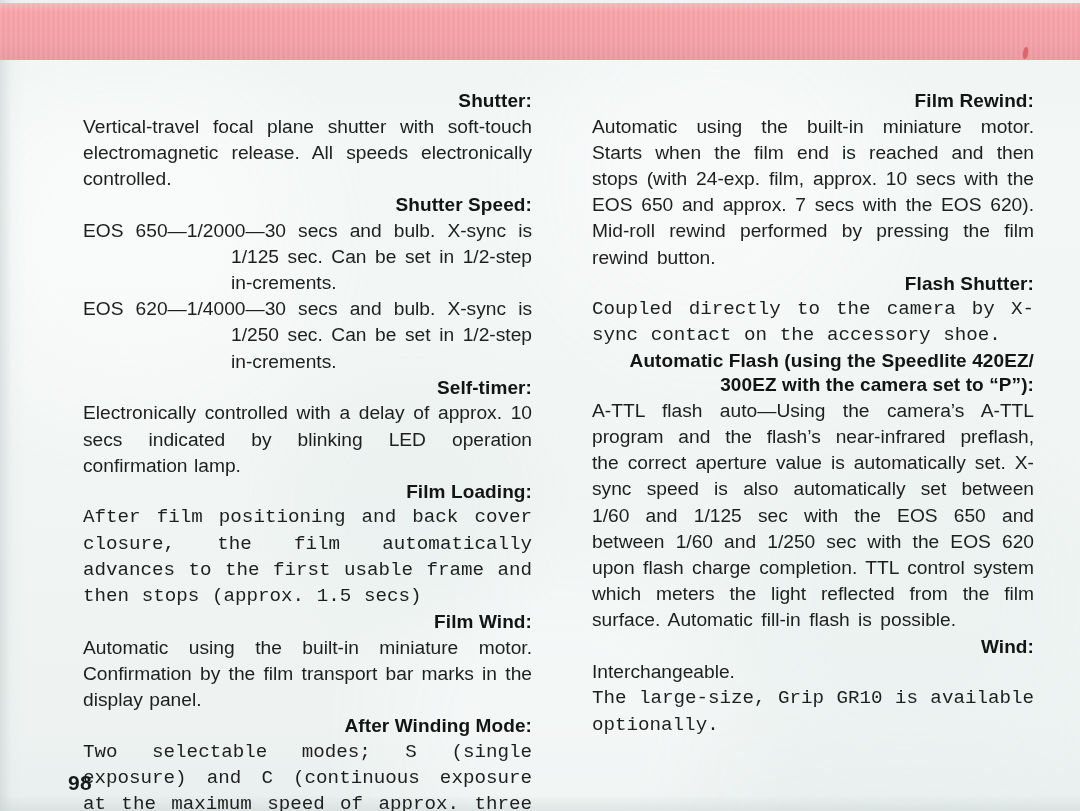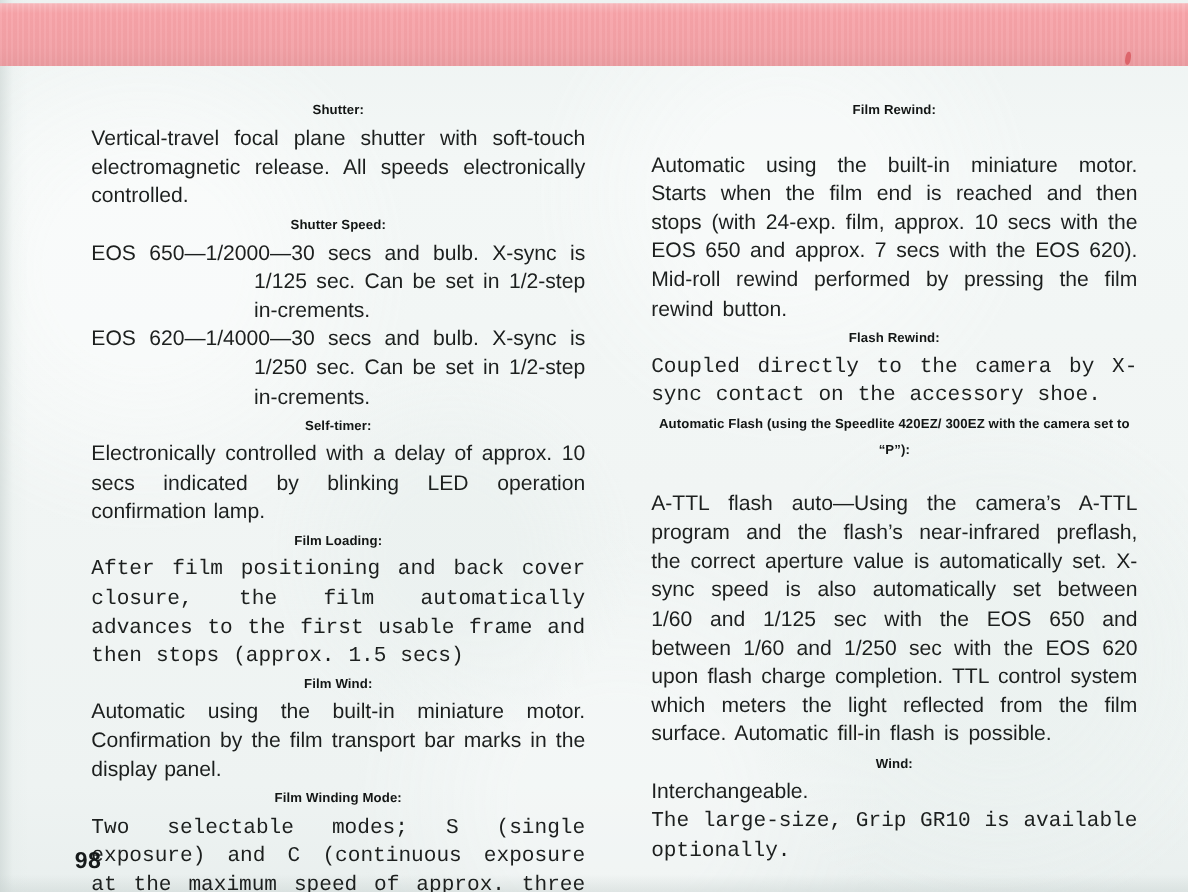--- a/index.html
+++ b/index.html
@@ -85,24 +85,24 @@
     font-size: 19.2px;
     line-height: 26.2px;
     text-align: justify;
     text-justify: inter-word;
   }
   #col-left  { left: 83px;  width: 449px; }
   #col-right { left: 592px; width: 442px; }
 
   .heading {
     font-weight: bold;
-    font-size: 12px;
+    font-size: 19px;
     line-height: 25.5px;
     letter-spacing: .1px;
-    text-align: center;
+    text-align: right;
     color: #121514;
   }
   .heading.tight { line-height: 24.6px; }
 
   .para {
     margin: 0;
     text-align: justify;
     text-justify: inter-word;
     hyphens: none;
   }
@@ -114,21 +114,21 @@
     padding-left: 148px;
     text-indent: -148px;
     text-align: justify;
     text-justify: inter-word;
     text-align-last: left;
   }
   .spec-line .tail { display: inline; }
 
   
   .stretch { word-spacing: 0.06em; }
-  .stretch-lg { word-spacing: 0.16em; margin-top: 24px; }
+  .stretch-lg { word-spacing: 0.16em; }
 
   #page-number {
     position: absolute;
     left: 68px;
     top: 771px;
     font-size: 21px;
     font-weight: bold;
     color: #15191a;
     letter-spacing: .3px;
   }
@@ -159,30 +159,30 @@
 
     <div class="heading">Self-timer:</div>
     <p class="para stretch">Electronically controlled with a delay of approx. 10 secs indicated by blinking LED operation confirmation lamp.</p>
 
     <div class="heading">Film Loading:</div>
     <p class="para stretch last-left">After film positioning and back cover closure, the film automatically advances to the first usable frame and then stops (approx. 1.5 secs)</p>
 
     <div class="heading">Film Wind:</div>
     <p class="para stretch">Automatic using the built-in miniature motor. Confirmation by the film transport bar marks in the display panel.</p>
 
-    <div class="heading">Film Winding Mode:</div>
+    <div class="heading">After Winding Mode:</div>
     <p class="para stretch last-left">Two selectable modes; S (single exposure) and C (continuous exposure at the maximum speed of approx. three frames per second).</p>
   </div>
 
   <div class="column" id="col-right">
 
     <div class="heading">Film Rewind:</div>
     <p class="para stretch-lg">Automatic using the built-in miniature motor. Starts when the film end is reached and then stops (with 24-exp. film, approx. 10 secs with the EOS 650 and approx. 7 secs with the EOS 620). Mid-roll rewind performed by pressing the film rewind button.</p>
 
-    <div class="heading">Flash Rewind:</div>
+    <div class="heading">Flash Shutter:</div>
     <p class="para stretch last-left">Coupled directly to the camera by X-sync contact on the accessory shoe.</p>
 
     <div class="heading tight">Automatic Flash (using the Speedlite 420EZ/ 300EZ with the camera set to “P”):</div>
     <p class="para stretch-lg">A-TTL flash auto—Using the camera’s A-TTL program and the flash’s near-infrared preflash, the correct aperture value is automatically set. X-sync speed is also automatically set between 1/60 and 1/125 sec with the EOS 650 and between 1/60 and 1/250 sec with the EOS 620 upon flash charge completion. TTL control system which meters the light reflected from the film surface. Automatic fill-in flash is possible.</p>
 
     <div class="heading">Wind:</div>
     <p class="para">Interchangeable.</p>
     <p class="para last-left">The large-size, Grip GR10 is available optionally.</p>
   </div>
 

